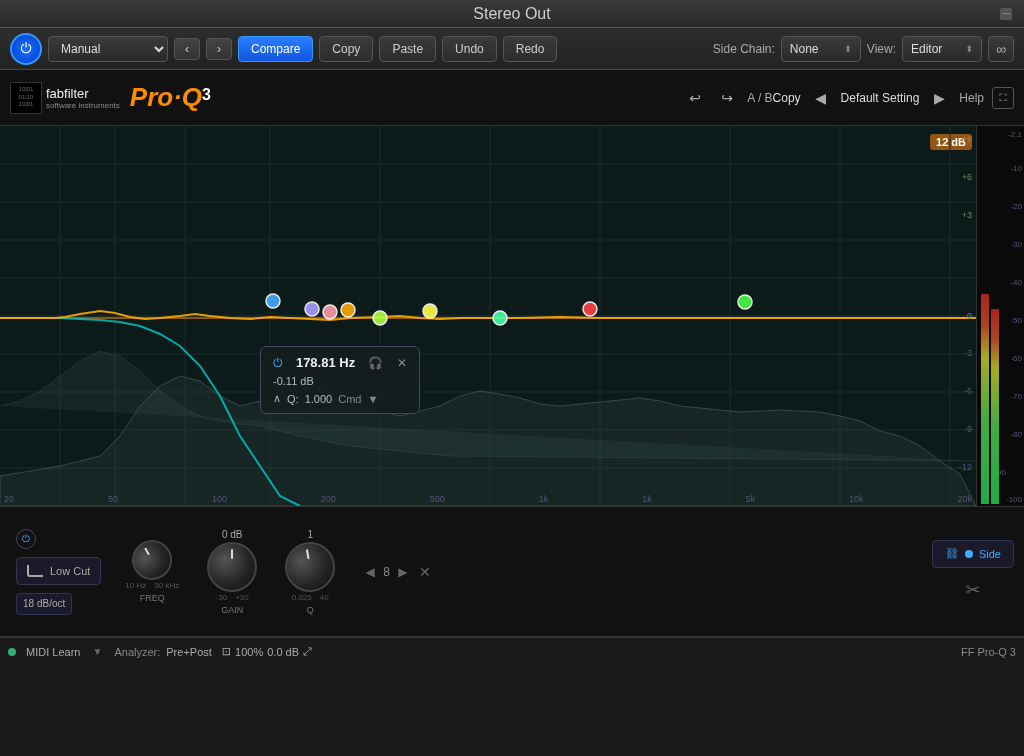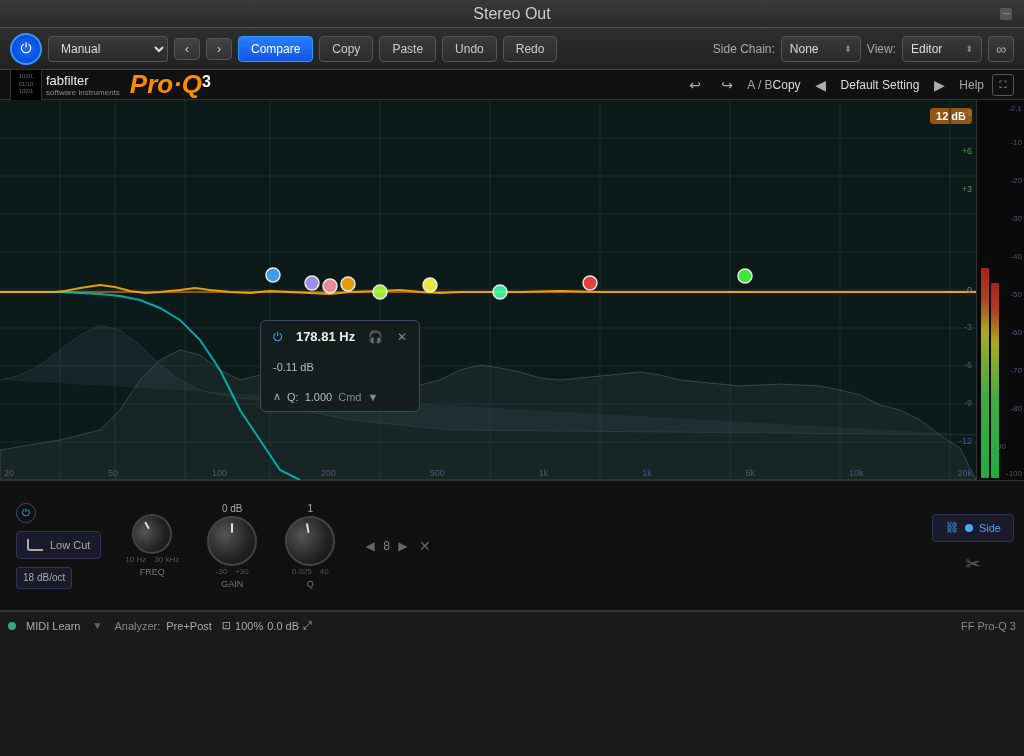--- a/index.html
+++ b/index.html
@@ -115,21 +115,21 @@
       border-radius: 4px;
       display: flex; align-items: center; justify-content: center;
       cursor: pointer;
       font-size: 14px;
       color: #aaa;
     }
 
     
     #plugin-header {
       width: 100%;
-      height: 30px;
+      height: 56px;
       background: #111;
       display: flex;
       align-items: center;
       padding: 0 10px;
       border-bottom: 1px solid #333;
       gap: 8px;
     }
     .plugin-logo {
       display: flex; align-items: center; gap: 4px;
     }
@@ -227,21 +227,21 @@
     }
     .tooltip-close {
       color: #888;
       cursor: pointer;
       font-size: 12px;
     }
     .tooltip-row {
       display: flex;
       align-items: center;
       gap: 6px;
-      margin-top: 17px;
+      margin-top: 5px;
       font-size: 11px;
       color: #bbb;
       text-align: right;
     }
     .tooltip-filter-icon {
       color: #aaa;
     }
 
     
     #band-controls {

